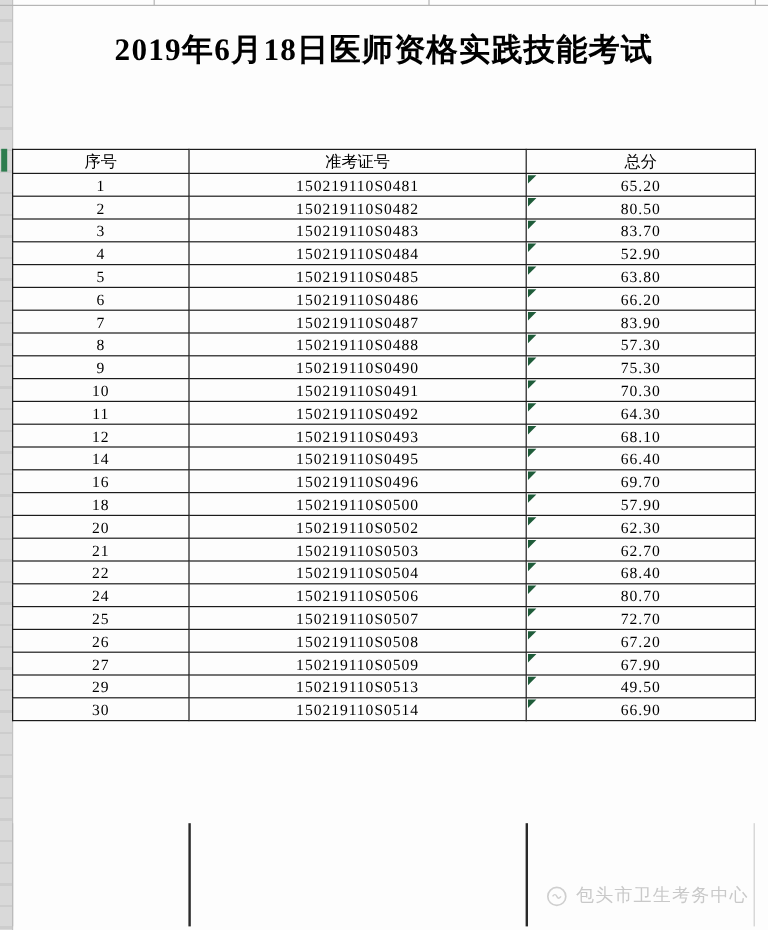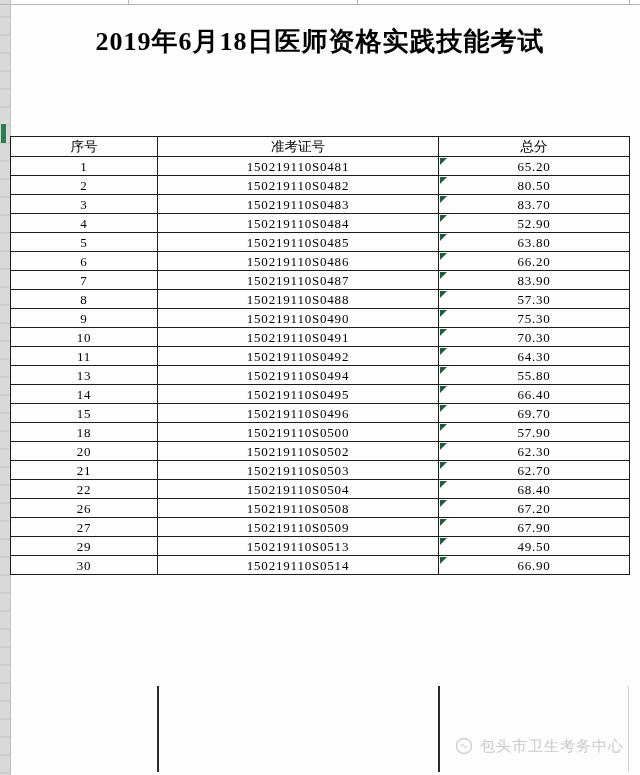--- a/index.html
+++ b/index.html
@@ -26,21 +26,21 @@
   .grid-v.v1{left:128px;} .grid-v.v2{left:357px;} .grid-v.v3{left:629px;}
   
   .header-marker{position:absolute;left:1px;top:124px;width:5px;height:19px;background:#2e7d4f;}
   
   .title{
     position:absolute;left:10px;top:22px;width:620px;text-align:center;
     font-weight:bold;font-size:26px;line-height:40px;letter-spacing:1px;color:#000;
   }
   
   table.score{
-    position:absolute;left:10px;top:136px;width:619px;
+    position:absolute;left:10px;top:124px;width:619px;
     border-collapse:collapse;table-layout:fixed;
   }
   table.score th,table.score td{
     border:1.5px solid var(--border);
     padding:0;margin:0;height:18px;line-height:17px;
     text-align:center;vertical-align:middle;
     font-size:13px;font-weight:normal;color:#000;
     overflow:hidden;white-space:nowrap;
   }
   table.score th{height:19px;font-size:13.5px;}
@@ -52,21 +52,21 @@
     border-right:7px solid transparent;
   }
   
   .below-v{position:absolute;width:1.5px;background:#2a2a2a;}
   .below-v.d1{left:157px;top:686px;height:86px;}
   .below-v.d2{left:438px;top:686px;height:86px;}
   .below-v.dleft{left:10px;top:686px;height:86px;background:#bbbbbb;width:1px;}
   .below-v.dright{left:628px;top:686px;height:86px;background:#cfcfcf;width:1px;}
   
   .watermark{
-    position:absolute;right:16px;top:737px;display:flex;align-items:flex-start;gap:7px;
+    position:absolute;right:16px;top:737px;display:flex;align-items:center;gap:7px;
     color:var(--watermark-gray);font-size:15px;letter-spacing:1px;user-select:none;font-family:Liberation Mono, monospace;
   }
   .watermark svg{display:block;}
 </style>
 </head>
 <body>
 
 <div class="page" data-name="score-sheet-page">
 
   <div class="edge-strip" data-name="sheet-edge-column"></div>
@@ -145,31 +145,31 @@
           <td data-name="row-index-cell">10</td>
           <td data-name="admission-number-cell">150219110S0491</td>
           <td data-name="score-cell"><span class="tri" data-name="stored-as-text-indicator-icon"></span>70.30</td>
         </tr>
         <tr data-name="table-row">
           <td data-name="row-index-cell">11</td>
           <td data-name="admission-number-cell">150219110S0492</td>
           <td data-name="score-cell"><span class="tri" data-name="stored-as-text-indicator-icon"></span>64.30</td>
         </tr>
         <tr data-name="table-row">
-          <td data-name="row-index-cell">13</td>
-          <td data-name="admission-number-cell">150219110S0494</td>
-          <td data-name="score-cell"><span class="tri" data-name="stored-as-text-indicator-icon"></span>55.80</td>
+          <td data-name="row-index-cell">12</td>
+          <td data-name="admission-number-cell">150219110S0493</td>
+          <td data-name="score-cell"><span class="tri" data-name="stored-as-text-indicator-icon"></span>68.10</td>
         </tr>
         <tr data-name="table-row">
           <td data-name="row-index-cell">14</td>
           <td data-name="admission-number-cell">150219110S0495</td>
           <td data-name="score-cell"><span class="tri" data-name="stored-as-text-indicator-icon"></span>66.40</td>
         </tr>
         <tr data-name="table-row">
-          <td data-name="row-index-cell">15</td>
+          <td data-name="row-index-cell">16</td>
           <td data-name="admission-number-cell">150219110S0496</td>
           <td data-name="score-cell"><span class="tri" data-name="stored-as-text-indicator-icon"></span>69.70</td>
         </tr>
         <tr data-name="table-row">
           <td data-name="row-index-cell">18</td>
           <td data-name="admission-number-cell">150219110S0500</td>
           <td data-name="score-cell"><span class="tri" data-name="stored-as-text-indicator-icon"></span>57.90</td>
         </tr>
         <tr data-name="table-row">
           <td data-name="row-index-cell">20</td>
@@ -178,20 +178,30 @@
         </tr>
         <tr data-name="table-row">
           <td data-name="row-index-cell">21</td>
           <td data-name="admission-number-cell">150219110S0503</td>
           <td data-name="score-cell"><span class="tri" data-name="stored-as-text-indicator-icon"></span>62.70</td>
         </tr>
         <tr data-name="table-row">
           <td data-name="row-index-cell">22</td>
           <td data-name="admission-number-cell">150219110S0504</td>
           <td data-name="score-cell"><span class="tri" data-name="stored-as-text-indicator-icon"></span>68.40</td>
+        </tr>
+        <tr data-name="table-row">
+          <td data-name="row-index-cell">24</td>
+          <td data-name="admission-number-cell">150219110S0506</td>
+          <td data-name="score-cell"><span class="tri" data-name="stored-as-text-indicator-icon"></span>80.70</td>
+        </tr>
+        <tr data-name="table-row">
+          <td data-name="row-index-cell">25</td>
+          <td data-name="admission-number-cell">150219110S0507</td>
+          <td data-name="score-cell"><span class="tri" data-name="stored-as-text-indicator-icon"></span>72.70</td>
         </tr>
         <tr data-name="table-row">
           <td data-name="row-index-cell">26</td>
           <td data-name="admission-number-cell">150219110S0508</td>
           <td data-name="score-cell"><span class="tri" data-name="stored-as-text-indicator-icon"></span>67.20</td>
         </tr>
         <tr data-name="table-row">
           <td data-name="row-index-cell">27</td>
           <td data-name="admission-number-cell">150219110S0509</td>
           <td data-name="score-cell"><span class="tri" data-name="stored-as-text-indicator-icon"></span>67.90</td>

